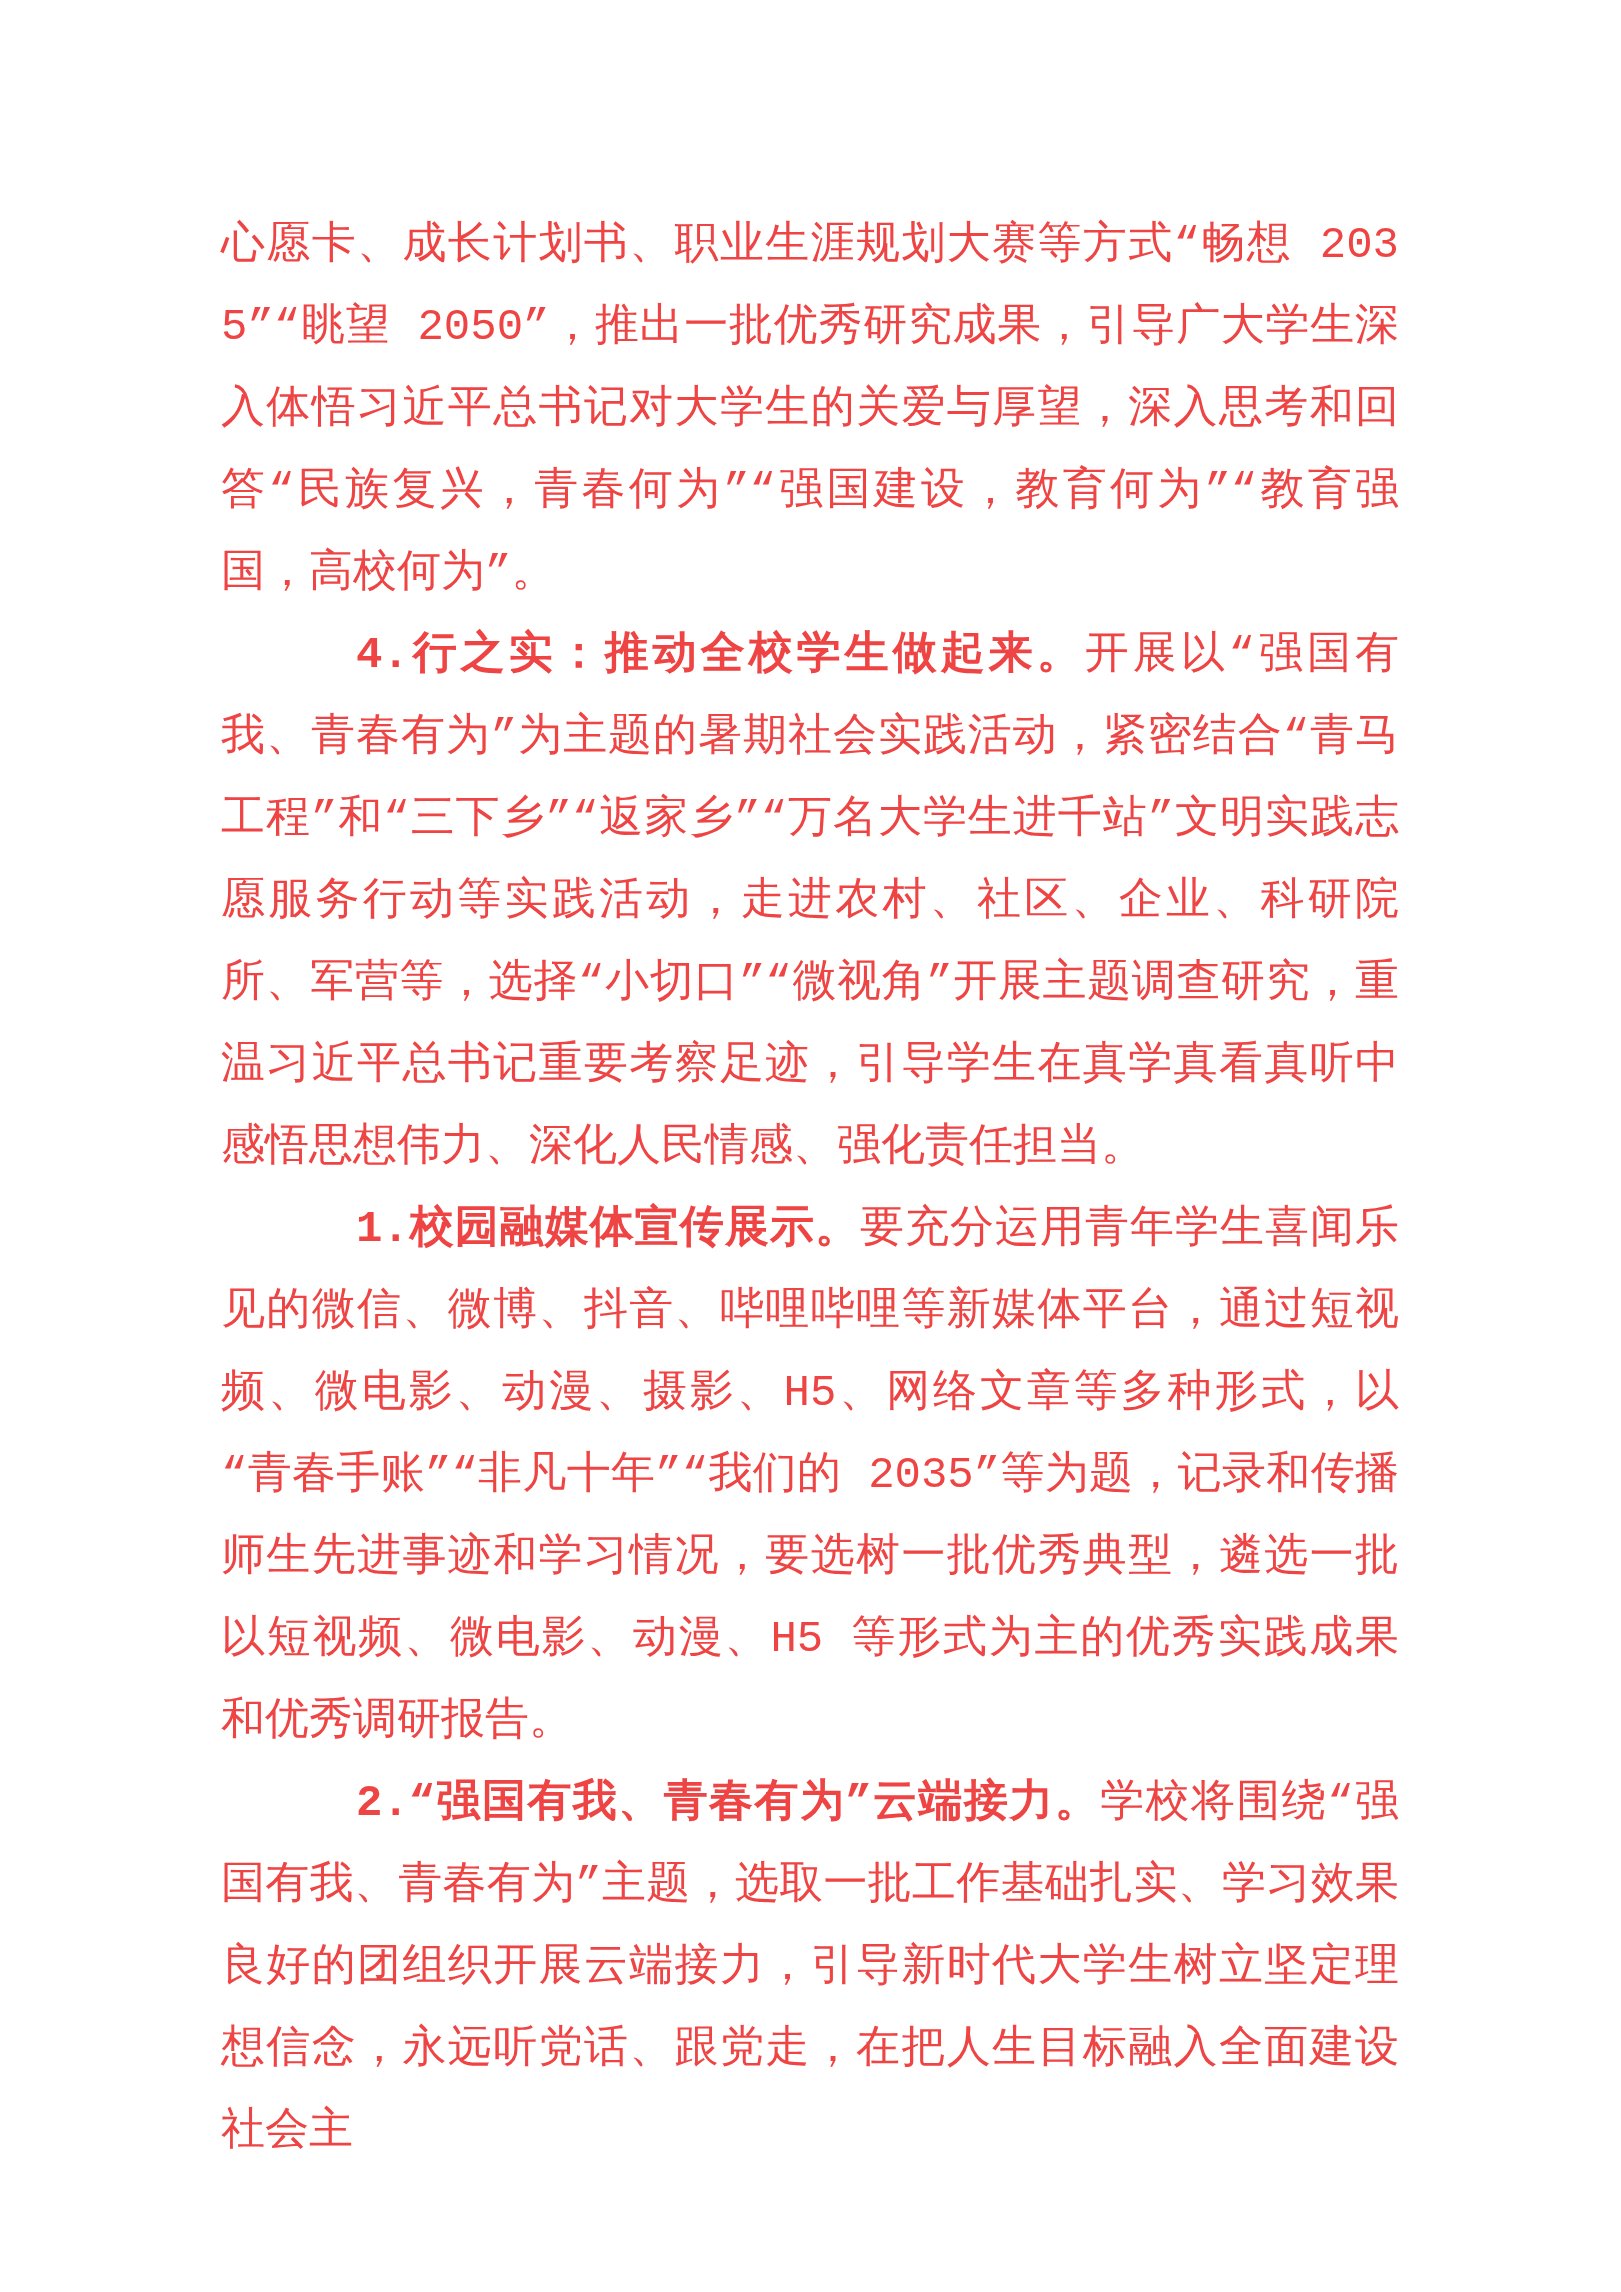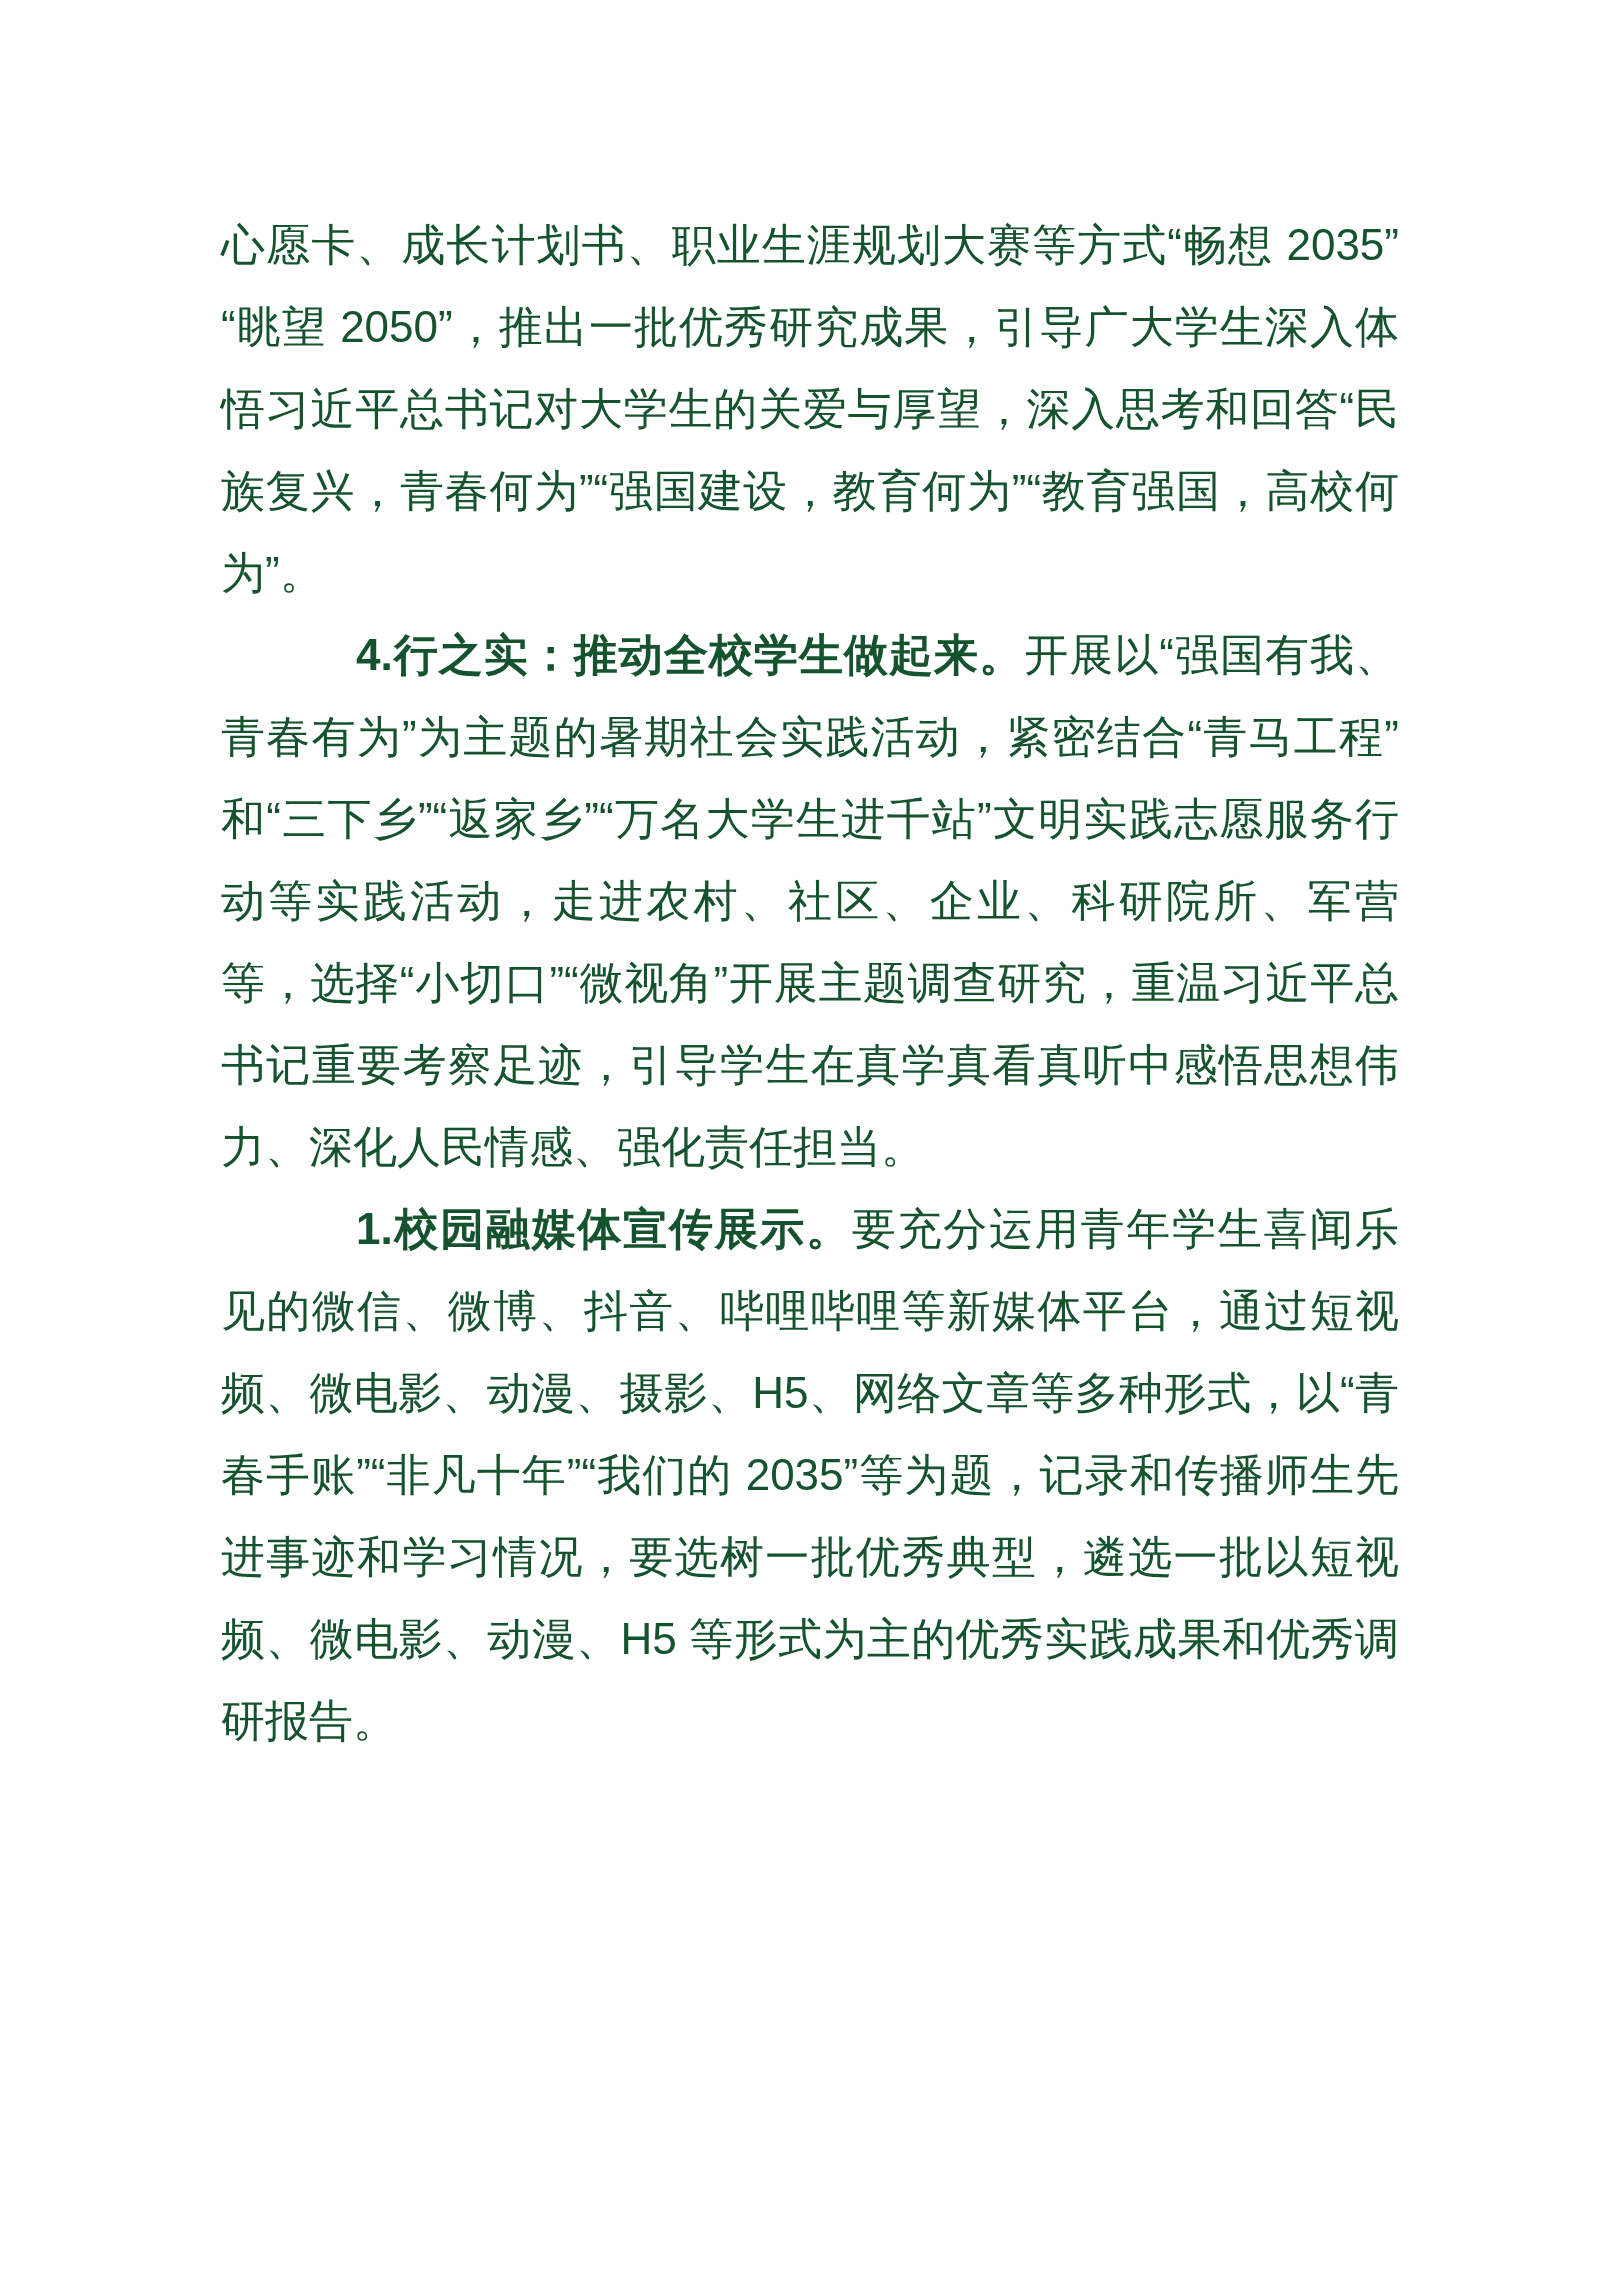--- a/index.html
+++ b/index.html
@@ -8,24 +8,24 @@
     background: #ffffff;
   }
   .page {
     position: relative;
     width: 1621px;
     height: 2293px;
     box-sizing: border-box;
     background: #ffffff;
     overflow: hidden;
     padding: 204px 222px 0 221px;
-    font-family: Liberation Sans, sans-serif;
+    font-family: Liberation Mono, monospace;
     font-size: 44px;
     line-height: 82px;
-    color: #14532d;
+    color: #ef4444;
     text-align: justify;
     text-justify: inter-character;
   }
   .para {
     margin: 0;
     padding: 0;
     word-break: break-all;
     overflow-wrap: break-word;
   }
   .para.indent {
@@ -41,15 +41,16 @@
 
 <div class="page">
 
   <p class="para"><span class="run">心愿卡、成长计划书、职业生涯规划大赛等方式“畅想 2035”“眺望 2050”，推出一批优秀研究成果，引导广大学生深入体悟习近平总书记对大学生的关爱与厚望，深入思考和回答“民族复兴，青春何为”“强国建设，教育何为”“教育强国，高校何为”。</span></p>
 
   <p class="para indent"><span class="run bold">4.行之实：推动全校学生做起来。</span><span class="run">开展以“强国有我、青春有为”为主题的暑期社会实践活动，紧密结合“青马工程”和“三下乡”“返家乡”“万名大学生进千站”文明实践志愿服务行动等实践活动，走进农村、社区、企业、科研院所、军营等，选择“小切口”“微视角”开展主题调查研究，重温习近平总书记重要考察足迹，引导学生在真学真看真听中感悟思想伟力、深化人民情感、强化责任担当。</span></p>
 
 
   <p class="para indent"><span class="run bold">1.校园融媒体宣传展示。</span><span class="run">要充分运用青年学生喜闻乐见的微信、微博、抖音、哔哩哔哩等新媒体平台，通过短视频、微电影、动漫、摄影、H5、网络文章等多种形式，以“青春手账”“非凡十年”“我们的 2035”等为题，记录和传播师生先进事迹和学习情况，要选树一批优秀典型，遴选一批以短视频、微电影、动漫、H5 等形式为主的优秀实践成果和优秀调研报告。</span></p>
 
+  <p class="para indent"><span class="run bold">2.“强国有我、青春有为”云端接力。</span><span class="run">学校将围绕“强国有我、青春有为”主题，选取一批工作基础扎实、学习效果良好的团组织开展云端接力，引导新时代大学生树立坚定理想信念，永远听党话、跟党走，在把人生目标融入全面建设社会主</span></p>
 
 </div>
 
 
 </body></html>

